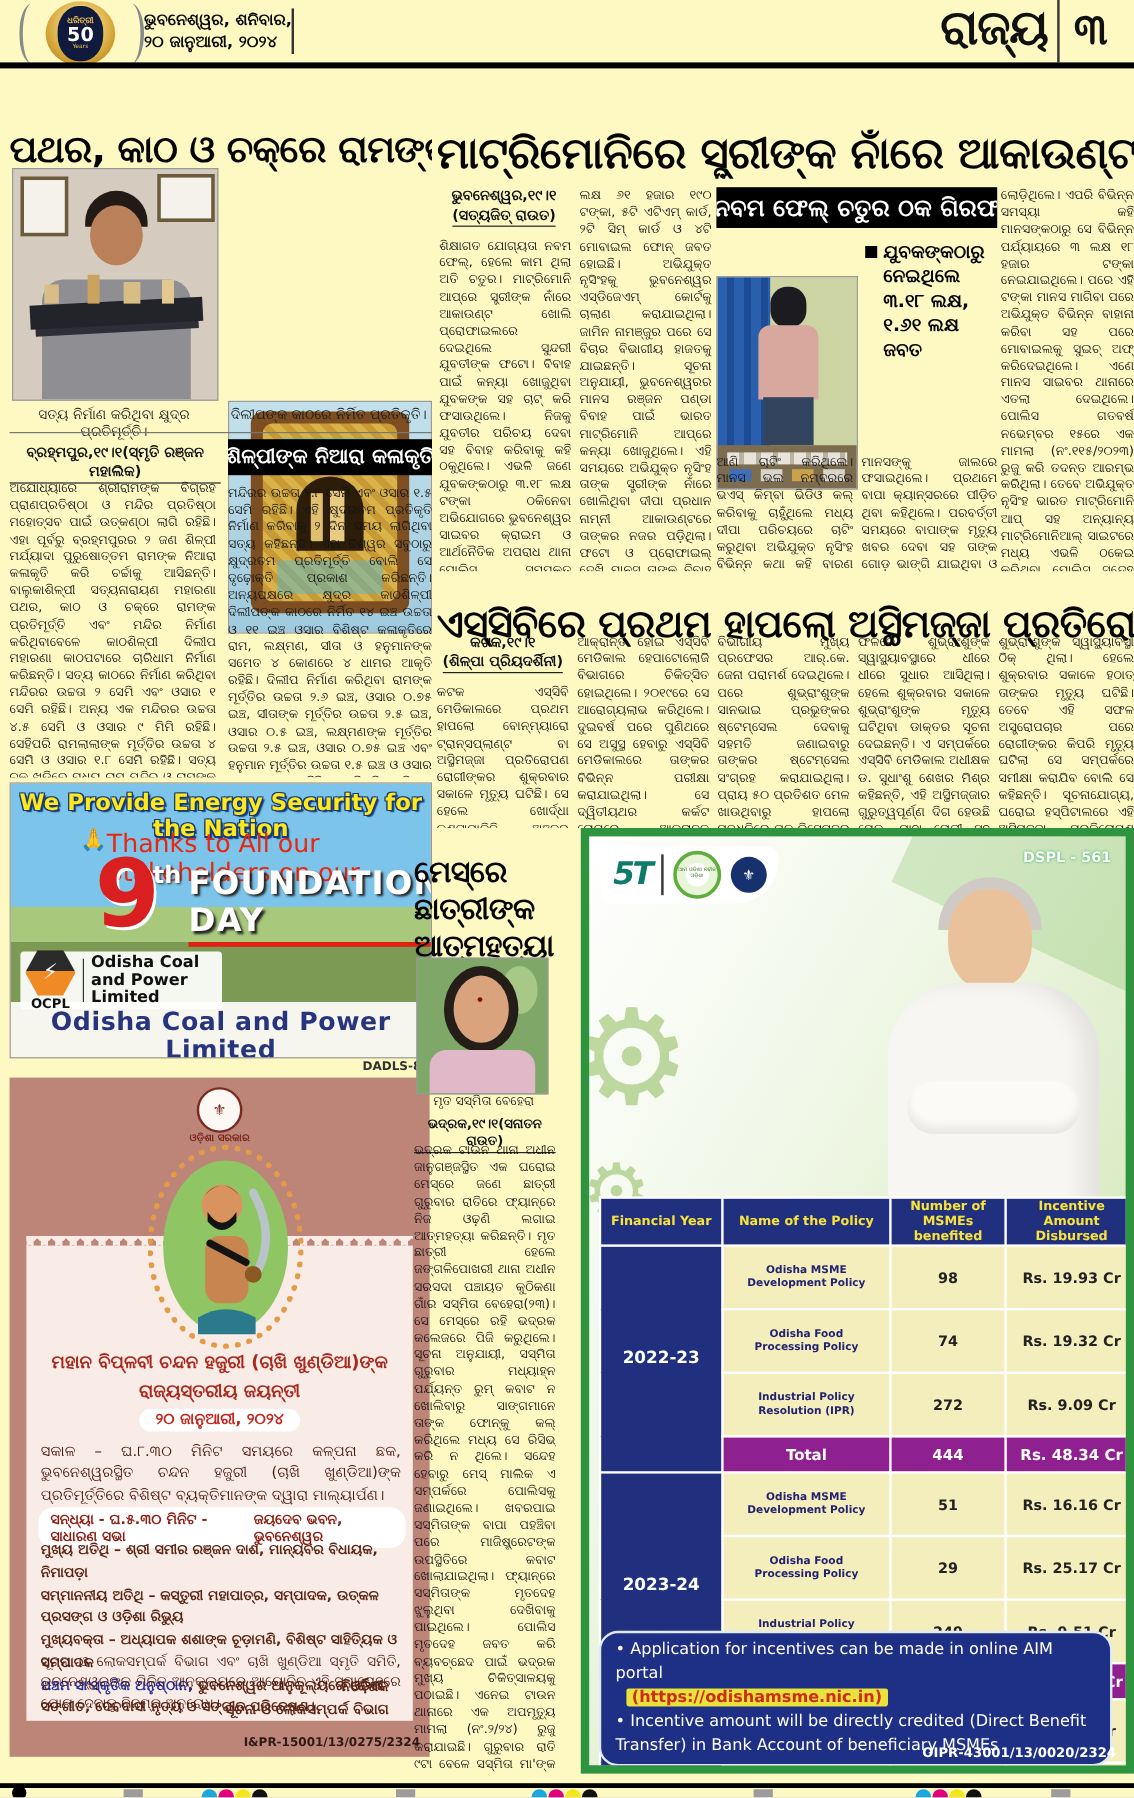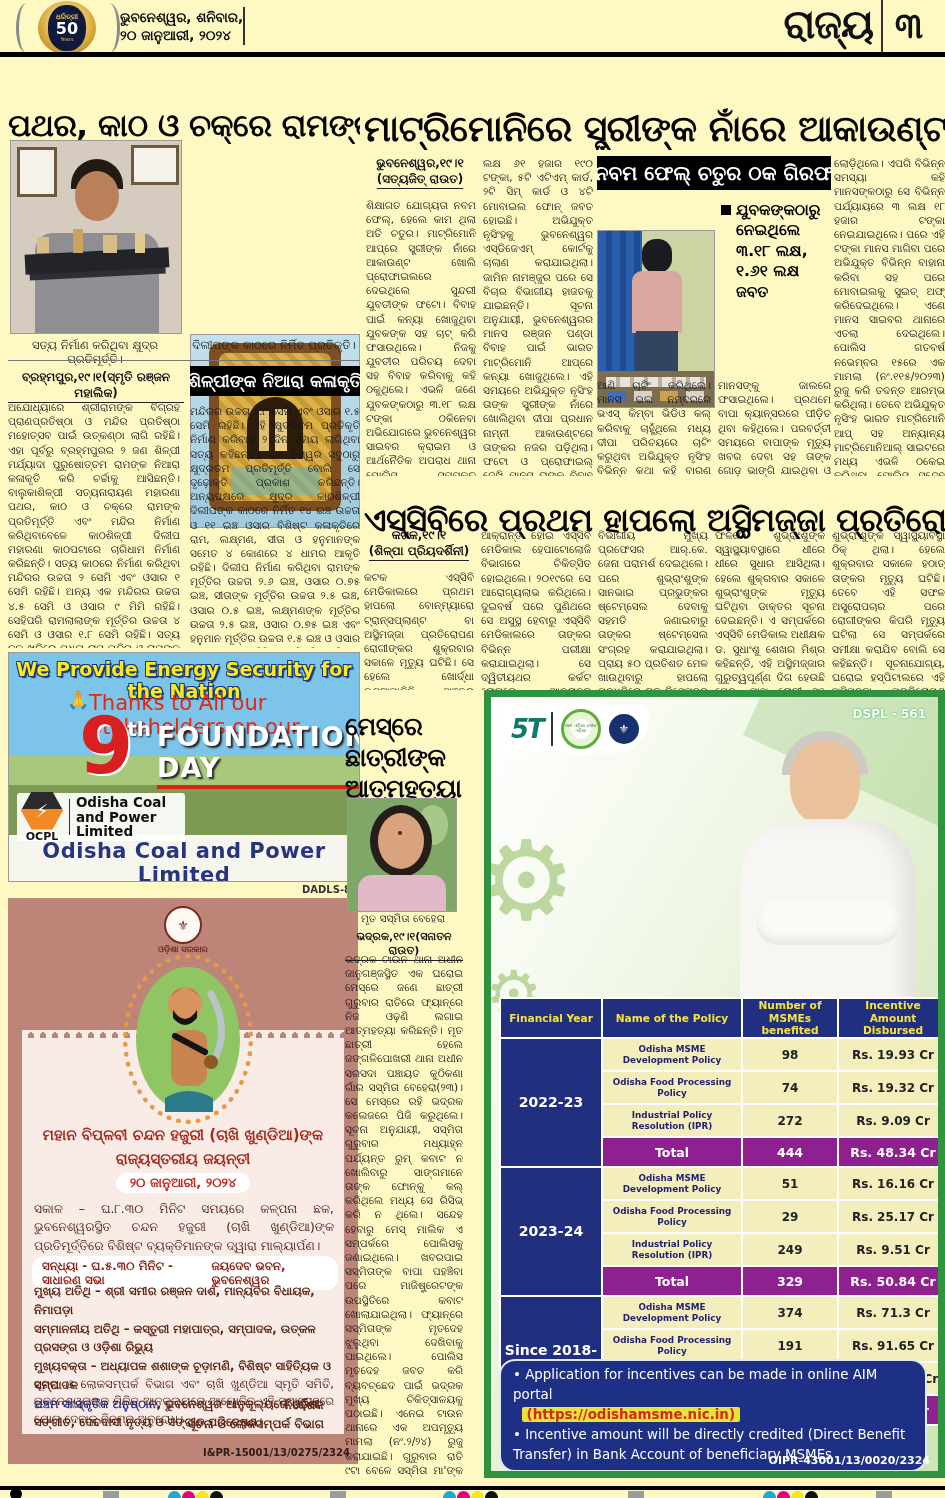--- a/index.html
+++ b/index.html
@@ -82,21 +82,21 @@
   .cm .hair{position:absolute;left:50px;top:0;width:86px;height:44px;border-radius:44px 44px 0 0;background:#cfcac4;}
   .cm .face{position:absolute;left:58px;top:10px;width:70px;height:84px;border-radius:46%;background:#e9c29c;}
   .cm .kurta{position:absolute;left:8px;top:88px;width:176px;height:250px;border-radius:60px 60px 0 0;background:#f7f6f2;box-shadow:inset -14px 0 18px rgba(0,0,0,.08);}
   .cm .arm{position:absolute;left:24px;top:170px;width:144px;height:44px;border-radius:22px;background:#fbfaf7;box-shadow:inset 0 -6px 8px rgba(0,0,0,.08);}
   #msme-table{border-collapse:collapse;table-layout:fixed;width:424px;}
   #msme-table th{background:#20307e;color:#f8e23c;font-size:10.6px;font-weight:bold;border:2px solid #fff;height:38px;padding:0 2px;line-height:1.2;}
   #msme-table th:nth-child(1){width:96px;}#msme-table th:nth-child(2){width:134px;}
   #msme-table th:nth-child(3){width:90px;}#msme-table th:nth-child(4){width:104px;}
   #msme-table td{border:2px solid #fff;text-align:center;}
   #msme-table td.year{background:#20307e;color:#fff;font-weight:bold;font-size:14px;line-height:1.5;}
-  #msme-table td.pol{background:#f4eebd;color:#232270;font-weight:bold;font-size:8.8px;line-height:1.25;padding:2px;height:27px;}
+  #msme-table td.pol{background:#f4eebd;color:#232270;font-weight:bold;font-size:8.8px;line-height:1.25;padding:12px;height:27px;}
   #msme-table td.num,#msme-table td.amt{background:#f4eebd;color:#222;font-size:12px;font-weight:bold;}
   #msme-table tr.total td{background:#8e2090;color:#fff;font-weight:bold;font-size:12.5px;height:26px;}
   .msme-foot{position:absolute;background:#1e2f86;border:2px solid #dfeaf5;border-radius:16px;color:#fff;
              font-size:13.4px;line-height:1.5;padding:4px 12px;}
   .msme-foot .url{background:#e9e23b;color:#cf2a1b;font-weight:bold;padding:0 5px;border-radius:2px;}
   .oipr{font-size:11px;font-weight:bold;color:#fff;}
   
   .botrule{left:0;top:1486px;width:945px;height:4px;background:#000;}
   .graysq{width:16px;height:7px;background:#9c9c9c;top:1491px;}
   .cmyk{top:1491px;display:flex;}

